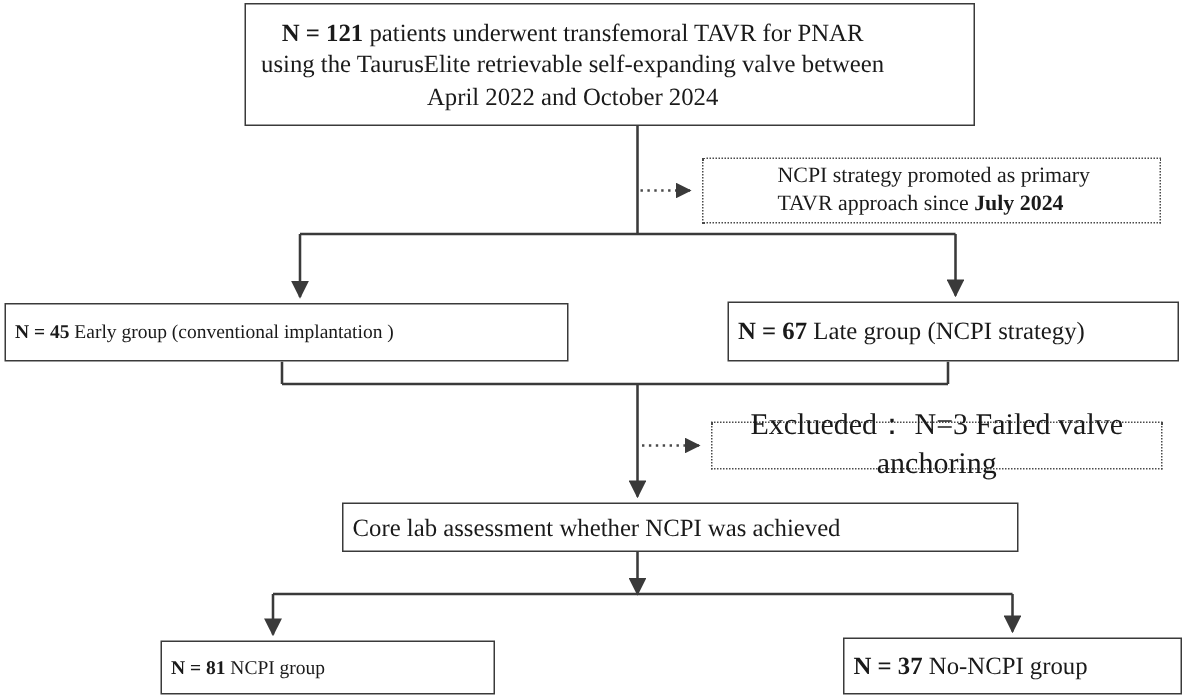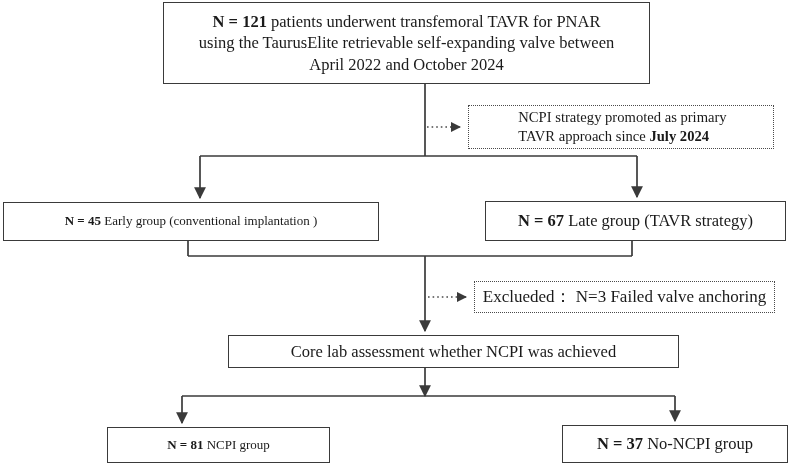--- a/index.html
+++ b/index.html
@@ -21,21 +21,20 @@
     left: 0;
     top: 0;
     width: 790px;
     height: 466px;
   }
   .node {
     position: absolute;
     box-sizing: border-box;
     display: flex;
     align-items: center;
-    justify-content: center;
     text-align: center;
     background: #ffffff;
     z-index: 2;
   }
   .solid-box {
     border: 1.6px solid #3a3a3a;
   }
   .dotted-box {
     border: 1.4px dotted #4a4a4a;
   }
@@ -64,21 +63,21 @@
   #node-early-group {
     left: 3px; top: 202px; width: 376px; height: 39px;
     font-size: 13px;
   }
   #node-late-group {
     left: 485px; top: 201px; width: 301px; height: 40px;
     font-size: 16.5px;
   }
   #node-excluded {
     left: 474px; top: 281px; width: 301px; height: 32px;
-    font-size: 17px;
+    font-size: 20px;
   }
   #node-corelab {
     left: 228px; top: 335px; width: 451px; height: 33px;
     font-size: 16.5px;
   }
   #node-ncpi-group {
     left: 83px; top: 427px; width: 223px; height: 36px;
     font-size: 13px;
     margin-left: 24px;
   }
@@ -133,21 +132,21 @@
   <div class="node dotted-box" id="node-promotion-note">
     <span class="txt"><span>NCPI strategy promoted as primary
 TAVR approach since </span><b>July 2024</b></span>
   </div>
 
   <div class="node solid-box" id="node-early-group">
     <span class="txt"><b>N = 45</b><span>  Early group (conventional implantation )</span></span>
   </div>
 
   <div class="node solid-box" id="node-late-group">
-    <span class="txt"><b>N = 67</b><span>  Late group (TAVR strategy)</span></span>
+    <span class="txt"><b>N = 67</b><span>  Late group (NCPI strategy)</span></span>
   </div>
 
   <div class="node dotted-box" id="node-excluded">
     <span class="txt">Exclueded：  N=3 Failed valve anchoring</span>
   </div>
 
   <div class="node solid-box" id="node-corelab">
     <span class="txt">Core lab assessment whether NCPI was achieved</span>
   </div>
 

